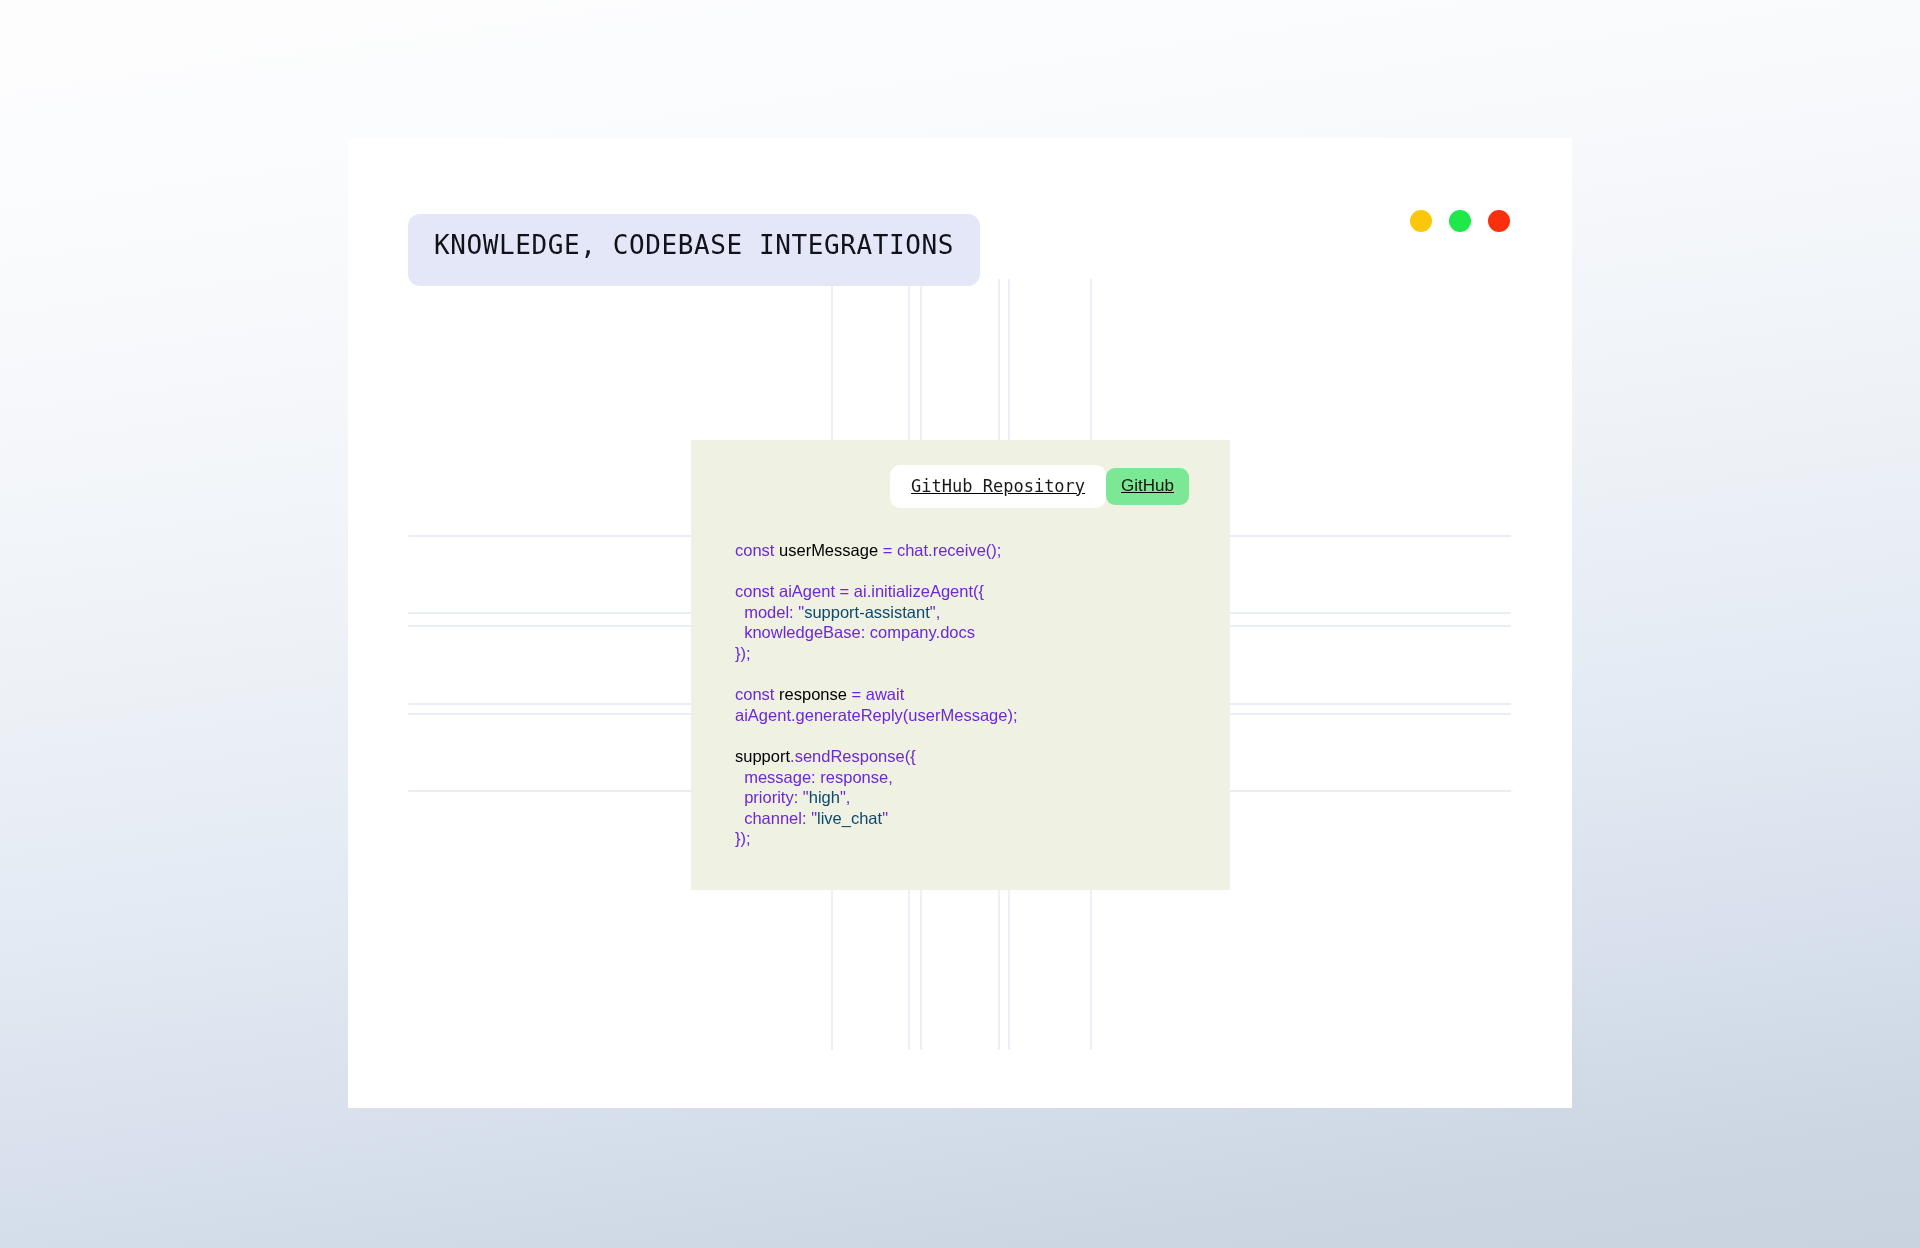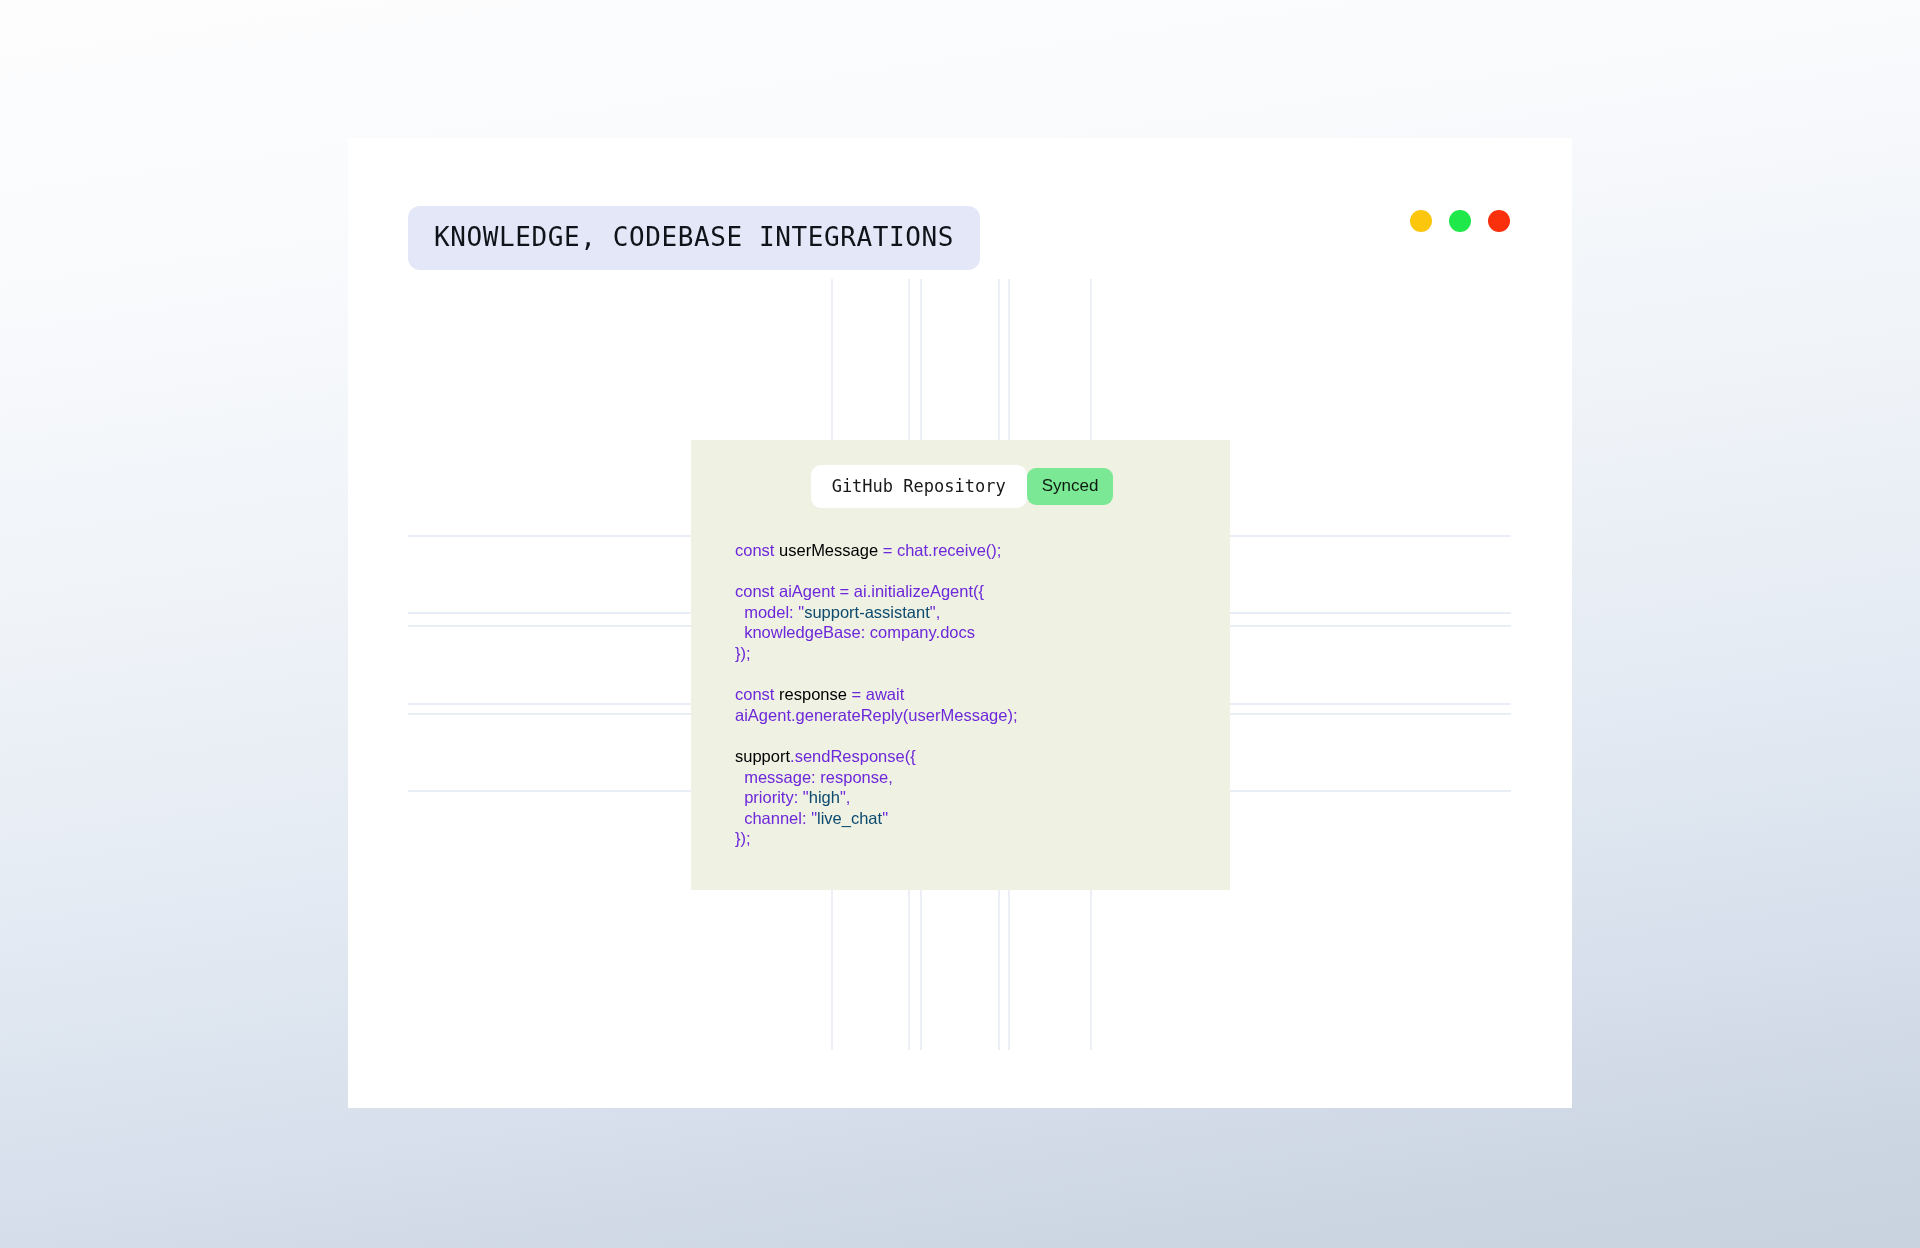--- a/index.html
+++ b/index.html
@@ -63,22 +63,22 @@
   .hline.h2 { top:474px; }
   .hline.h3 { top:487px; }
   .hline.h4 { top:565px; }
   .hline.h5 { top:575px; }
   .hline.h6 { top:652px; }
 
   
   .title-chip {
     position:absolute;
     left:60px;
-    top:68px;
-    padding:16px 26px 18px 26px;
+    top:76px;
+    padding:16px 26px 26px 26px;
     background:#e4e7f7;
     border-radius:12px;
   }
   .title-chip-text {
     font-family:"DejaVu Sans Mono", "Liberation Mono", monospace;
     font-size:26px;
     letter-spacing:0.6px;
     color:#11131a;
     white-space:nowrap;
   }
@@ -102,22 +102,23 @@
     height:450px;
     background:#eff1e3;
   }
 
   .card-head {
     position:absolute;
     left:0; right:0; top:0;
     height:92px;
     display:flex;
     align-items:center;
-    justify-content:center;
+    justify-content:flex-end;
     padding:0 41px 0 44px;
+    text-decoration:underline;
   }
 
   .repo-pill {
     background:#ffffff;
     border-radius:10px;
     padding:11px 21px 12px 21px;
   }
   .repo-pill-text {
     font-family:"DejaVu Sans Mono", "Liberation Mono", monospace;
     font-size:17px;
@@ -185,19 +186,19 @@
     <span class="dot" style="background: rgb(30, 232, 74);"></span>
     <span class="dot" style="background: rgb(250, 47, 12);"></span>
   </div>
 
   <div class="code-card" style="background: rgb(239, 241, 227);">
     <div class="card-head">
       <div class="repo-pill">
         <span class="repo-pill-text">GitHub Repository</span>
       </div>
       <div class="status-pill" style="background: rgb(122, 232, 148);">
-        <span class="status-pill-text">Synced</span>
+        <span class="status-pill-text">GitHub</span>
       </div>
     </div>
     <div class="code-body"><div class="code-line"><span class="tok-plain">const </span><span class="tok-var">userMessage</span><span class="tok-plain"> = chat.receive();</span></div><div class="code-line blank">&nbsp;</div><div class="code-line"><span class="tok-plain">const aiAgent = ai.initializeAgent({</span></div><div class="code-line"><span class="tok-plain">  model: "</span><span class="tok-str">support-assistant</span><span class="tok-plain">",</span></div><div class="code-line"><span class="tok-plain">  knowledgeBase: company.docs</span></div><div class="code-line"><span class="tok-plain">});</span></div><div class="code-line blank">&nbsp;</div><div class="code-line"><span class="tok-plain">const </span><span class="tok-var">response</span><span class="tok-plain"> = await</span></div><div class="code-line"><span class="tok-plain">aiAgent.generateReply(userMessage);</span></div><div class="code-line blank">&nbsp;</div><div class="code-line"><span class="tok-var">support</span><span class="tok-plain">.sendResponse({</span></div><div class="code-line"><span class="tok-plain">  message: response,</span></div><div class="code-line"><span class="tok-plain">  priority: "</span><span class="tok-str">high</span><span class="tok-plain">",</span></div><div class="code-line"><span class="tok-plain">  channel: "</span><span class="tok-str">live_chat</span><span class="tok-plain">"</span></div><div class="code-line"><span class="tok-plain">});</span></div></div>
   </div>
 
 </div>
 
 </body></html>

